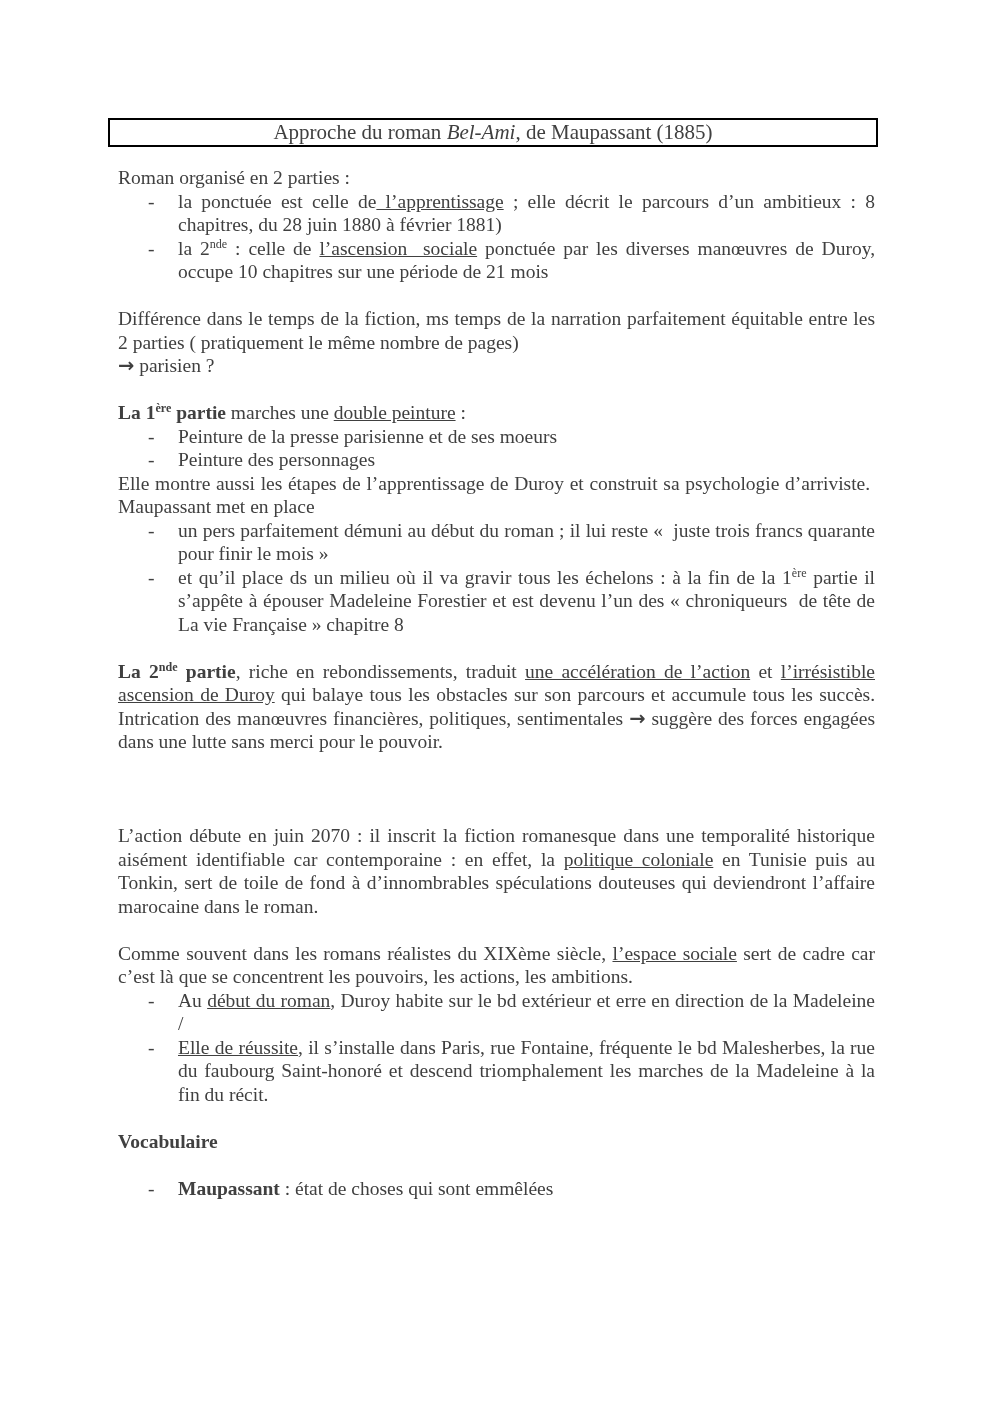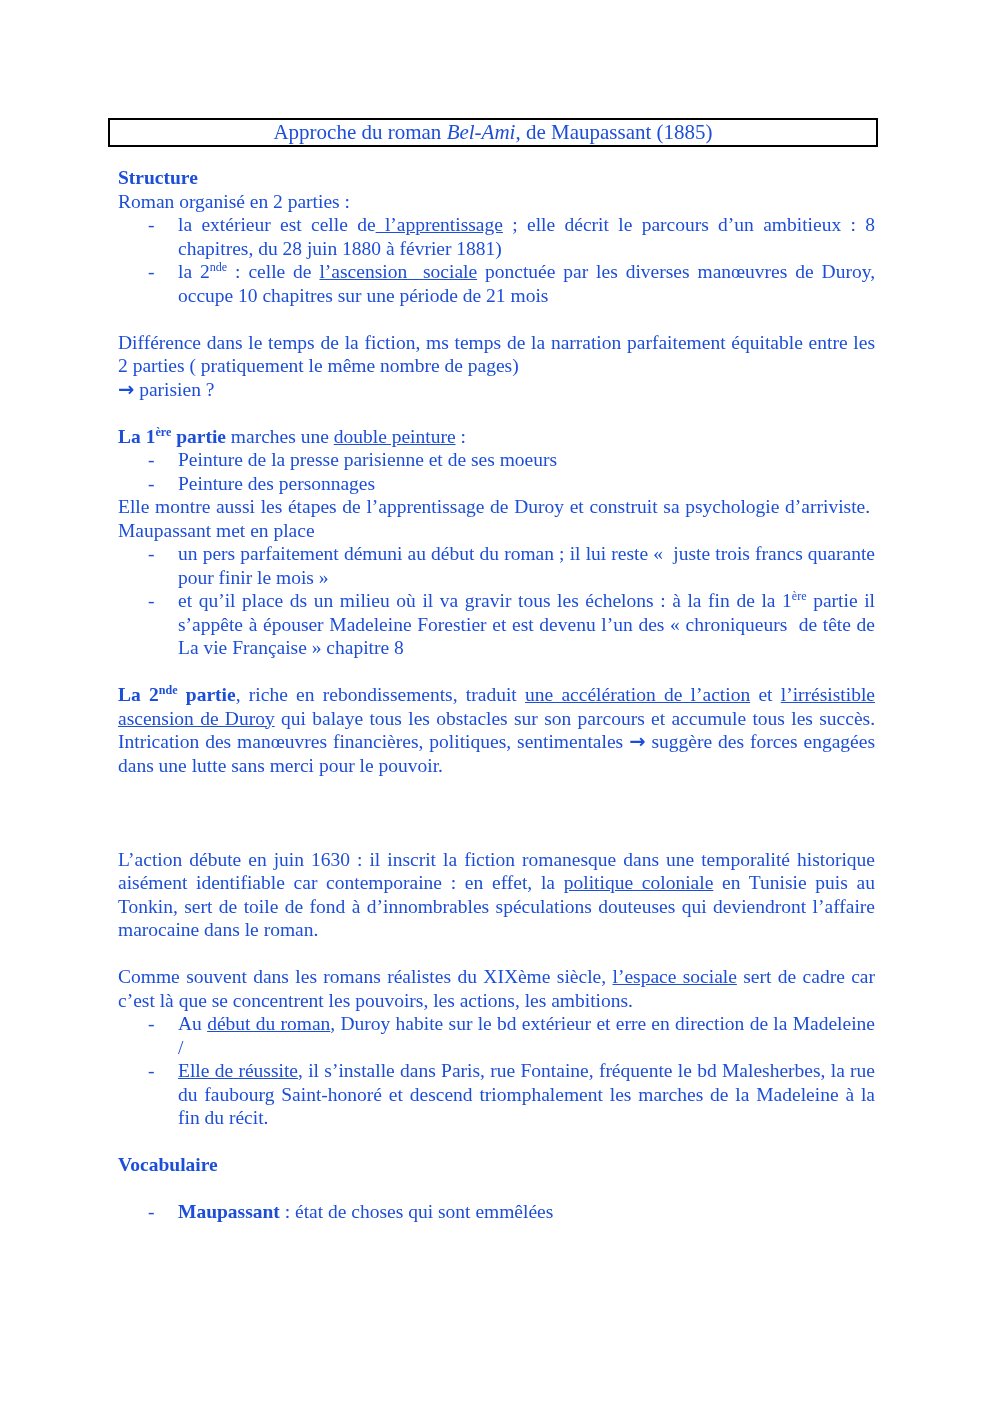--- a/index.html
+++ b/index.html
@@ -2,21 +2,21 @@
 <html lang="fr"><head>
 <meta charset="utf-8">
 <style>
   * { margin: 0; padding: 0; box-sizing: border-box; }
   html, body { background: #ffffff; }
   .page {
     position: relative;
     width: 993px;
     height: 1404px;
     background: #ffffff;
-    color: #1d4ed8;
+    color: #404040;
     font-family: "Liberation Serif", "DejaVu Serif", serif;
     font-size: 19.5px;
     line-height: 23.5px;
     padding: 118px 118px 0 118px;
     overflow: hidden;
   }
   .title-box {
     border: 2px solid #000000;
     margin: 0 -3px 19px -10px;
     height: 29px;
@@ -42,24 +42,23 @@
   }
 </style>
 </head>
 <body>
 
 <div class="page">
   <div class="title-box">
     <span><span>Approche du roman </span><span class="i">Bel-Ami</span><span>, de Maupassant (1885)</span></span>
   </div>
   <div>
-      <div class="heading"><span>Structure</span></div>
       <div class="para"><span>Roman organisé en 2 parties :</span></div>
       <div class="list">
-        <div class="li justify"><span class="dash">-</span><span>la extérieur est celle de</span><span class="u"> l’apprentissage</span><span> ; elle décrit le parcours d’un ambitieux : 8 chapitres, du 28 juin 1880 à février 1881)</span></div>
+        <div class="li justify"><span class="dash">-</span><span>la ponctuée est celle de</span><span class="u"> l’apprentissage</span><span> ; elle décrit le parcours d’un ambitieux : 8 chapitres, du 28 juin 1880 à février 1881)</span></div>
         <div class="li justify"><span class="dash">-</span><span>la 2</span><span class="sup">nde</span><span> : celle de </span><span class="u">l’ascension&nbsp; sociale</span><span> ponctuée par les diverses manœuvres de Duroy, occupe 10 chapitres sur une période de 21 mois</span></div>
       </div>
       <div class="blank"></div>
       <div class="para justify"><span>Différence dans le temps de la fiction, ms temps de la narration parfaitement équitable entre les 2 parties ( pratiquement le même nombre de pages)</span></div>
       <div class="para"><span class="arrow">→</span><span> parisien ?</span></div>
       <div class="blank"></div>
       <div class="para"><span class="b">La 1</span><span class="b sup">ère</span><span class="b"> partie</span><span> marches une </span><span class="u">double peinture</span><span> :</span></div>
       <div class="list">
         <div class="li"><span class="dash">-</span><span>Peinture de la presse parisienne et de ses moeurs</span></div>
         <div class="li"><span class="dash">-</span><span>Peinture des personnages</span></div>
@@ -67,21 +66,21 @@
       <div class="para justify"><span>Elle montre aussi les étapes de l’apprentissage de Duroy et construit sa psychologie d’arriviste.&nbsp; Maupassant met en place</span></div>
       <div class="list">
         <div class="li justify"><span class="dash">-</span><span>un pers parfaitement démuni au début du roman ; il lui reste «&nbsp; juste trois francs quarante pour finir le mois »</span></div>
         <div class="li justify"><span class="dash">-</span><span>et qu’il place ds un milieu où il va gravir tous les échelons : à la fin de la 1</span><span class="sup">ère</span><span> partie il s’appête à épouser Madeleine Forestier et est devenu l’un des « chroniqueurs&nbsp; de tête de La vie Française » chapitre 8</span></div>
       </div>
       <div class="blank"></div>
       <div class="para justify"><span class="b">La 2</span><span class="b sup">nde</span><span class="b"> partie</span><span>, riche en rebondissements, traduit </span><span class="u">une accélération de l’action</span><span> et </span><span class="u">l’irrésistible ascension de Duroy</span><span> qui balaye tous les obstacles sur son parcours et accumule tous les succès. Intrication des manœuvres financières, politiques, sentimentales </span><span class="arrow">→</span><span> suggère des forces engagées dans une lutte sans merci pour le pouvoir.</span></div>
       <div class="blank"></div>
       <div class="blank"></div>
       <div class="blank"></div>
-      <div class="para justify"><span>L’action débute en juin 1630 : il inscrit la fiction romanesque dans une temporalité historique aisément identifiable car contemporaine : en effet, la </span><span class="u">politique coloniale</span><span> en Tunisie puis au Tonkin, sert de toile de fond à d’innombrables spéculations douteuses qui deviendront l’affaire marocaine dans le roman.</span></div>
+      <div class="para justify"><span>L’action débute en juin 2070 : il inscrit la fiction romanesque dans une temporalité historique aisément identifiable car contemporaine : en effet, la </span><span class="u">politique coloniale</span><span> en Tunisie puis au Tonkin, sert de toile de fond à d’innombrables spéculations douteuses qui deviendront l’affaire marocaine dans le roman.</span></div>
       <div class="blank"></div>
       <div class="para justify"><span>Comme souvent dans les romans réalistes du XIXème siècle, </span><span class="u">l’espace sociale</span><span> sert de cadre car c’est là que se concentrent les pouvoirs, les actions, les ambitions.</span></div>
       <div class="list">
         <div class="li justify"><span class="dash">-</span><span>Au </span><span class="u">début du roman</span><span>, Duroy habite sur le bd extérieur et erre en direction de la Madeleine /</span></div>
         <div class="li justify"><span class="dash">-</span><span class="u">Elle de réussite</span><span>, il s’installe dans Paris, rue Fontaine, fréquente le bd Malesherbes, la rue du faubourg Saint-honoré et descend triomphalement les marches de la Madeleine à la fin du récit.</span></div>
       </div>
       <div class="blank"></div>
       <div class="heading"><span>Vocabulaire</span></div>
       <div class="blank"></div>
       <div class="list">

